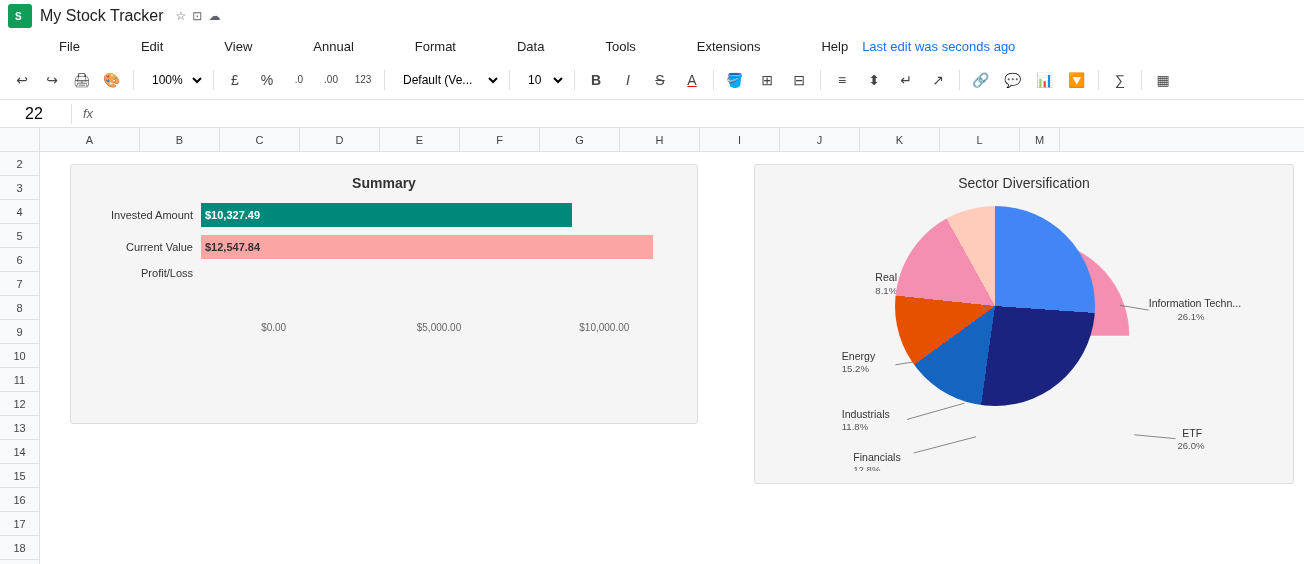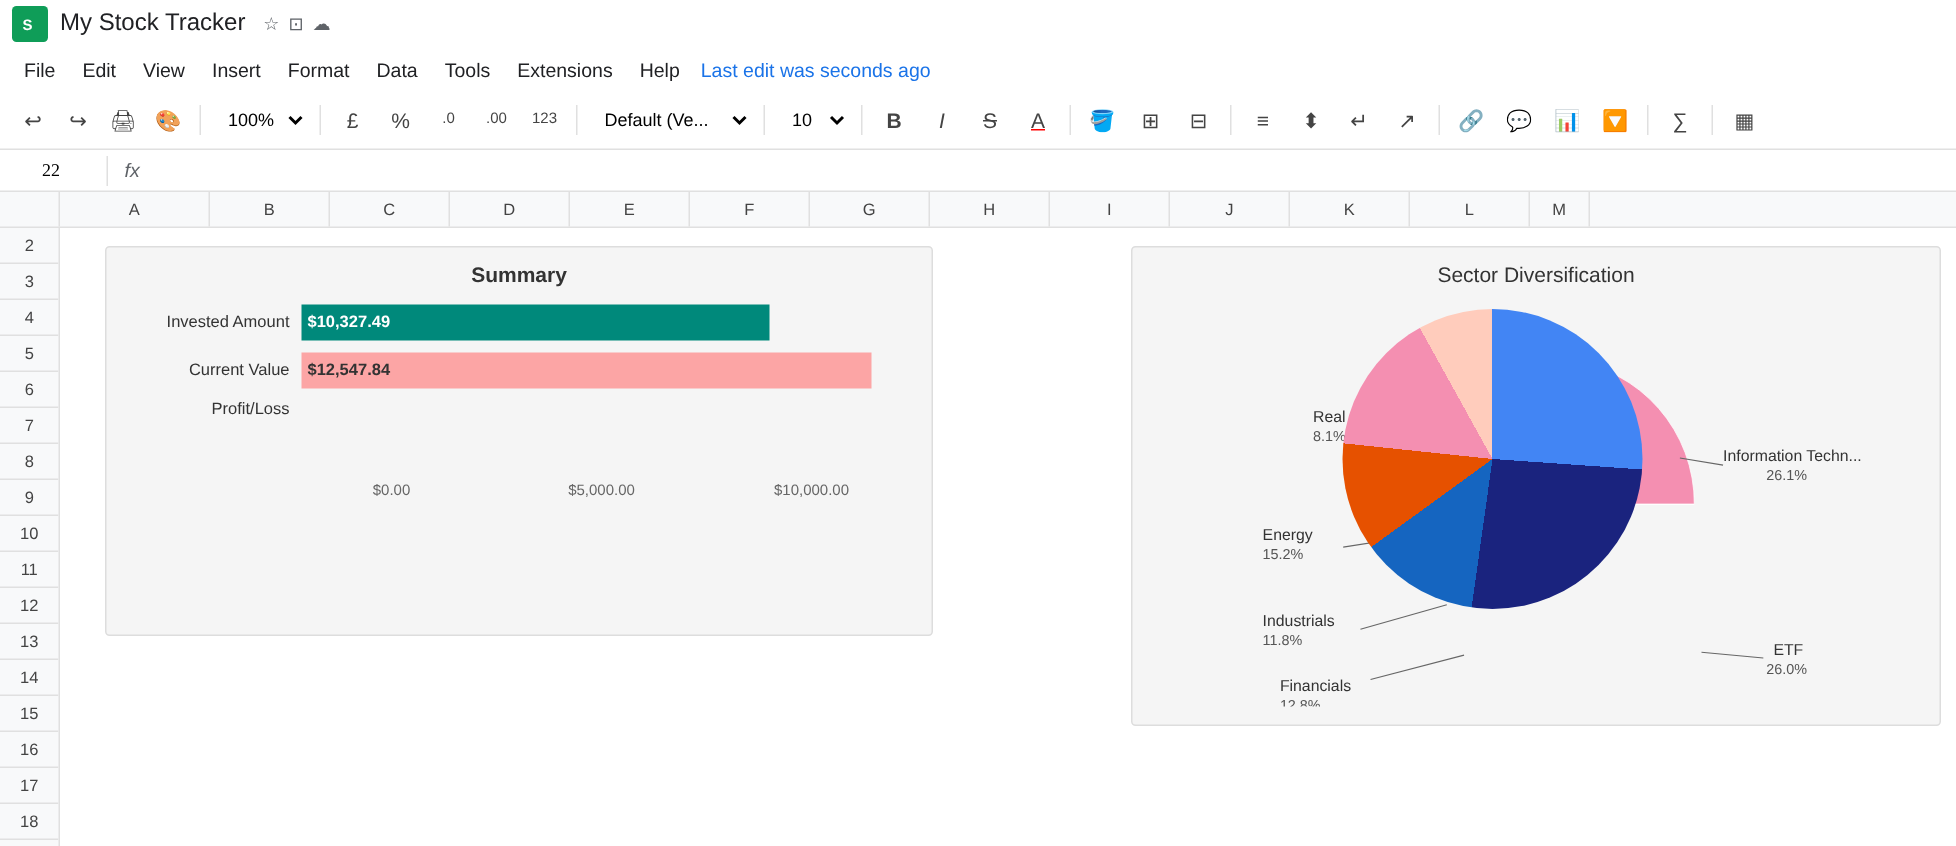--- a/index.html
+++ b/index.html
@@ -21,21 +21,21 @@
     .title-icons { display: flex; gap: 6px; align-items: center; color: #5f6368; margin-left: 4px; }
 
     
     .menu-bar {
       display: flex; align-items: center; gap: 2px;
       padding: 0 8px; height: 28px;
       background: #fff;
     }
     .menu-item {
       padding: 4px 8px; font-size: 13px; color: #202124;
-      cursor: pointer; border-radius: 3px;
+      cursor: pointer; border-radius: 3px; margin-left: 43px;
     }
     .last-edit { color: #1a73e8; font-size: 13px; margin-left: 4px; }
 
     
     .toolbar {
       display: flex; align-items: center; gap: 4px;
       padding: 4px 8px; height: 40px;
       background: #fff; border-bottom: 1px solid #e0e0e0;
       flex-wrap: nowrap; overflow: hidden;
     }
@@ -51,21 +51,21 @@
       border-radius: 3px; font-size: 12px; background: transparent; cursor: pointer;
     }
 
     
     .formula-bar {
       display: flex; align-items: center; height: 28px;
       border-bottom: 1px solid #e0e0e0; padding: 0 4px; gap: 4px;
     }
     .cell-ref {
       width: 60px; height: 24px; border: 1px solid transparent; text-align: center;
-      font-size: 12px; display: flex; align-items: center; justify-content: center; font-family: Liberation Serif, serif;
+      font-size: 16px; display: flex; align-items: center; justify-content: center;
     }
     .fx-icon { color: #5f6368; font-size: 13px; font-style: italic; padding: 0 4px; }
     .formula-input { flex: 1; height: 24px; border: none; outline: none; font-size: 12px; }
 
     
     .sheet-container { display: flex; flex-direction: column; height: calc(564px - 128px); }
 
     
     .col-headers {
       display: flex; align-items: center; background: #f8f9fa;
@@ -88,21 +88,21 @@
     }
     .row-num {
       height: 24px; min-height: 24px; display: flex; align-items: center; justify-content: center;
       font-size: 11px; color: #444; border-bottom: 1px solid #e0e0e0;
     }
     .grid-content { flex: 1; position: relative; overflow: hidden; }
 
     
     .chart-summary {
       position: absolute; left: 30px; top: 12px;
-      width: 552px; height: 260px;
+      width: 628px; height: 260px;
       background: #f5f5f5; border: 1px solid #ddd; border-radius: 3px;
       padding: 10px;
     }
     .chart-title { text-align: center; font-size: 14px; font-weight: bold; color: #333; margin-bottom: 12px; }
 
     .bar-chart { padding: 0 10px; }
     .bar-row { display: flex; align-items: center; margin-bottom: 8px; }
     .bar-label { width: 110px; text-align: right; font-size: 11px; color: #333; padding-right: 8px; flex-shrink: 0; }
     .bar-container { flex: 1; position: relative; height: 24px; }
     .bar { height: 100%; display: flex; align-items: center; padding-right: 4px; position: relative; }
@@ -138,21 +138,21 @@
     <span>☆</span>
     <span>⊡</span>
     <span>☁</span>
   </div>
 </div>
 
 <div class="menu-bar">
   <span class="menu-item">File</span>
   <span class="menu-item">Edit</span>
   <span class="menu-item">View</span>
-  <span class="menu-item">Insert</span>
+  <span class="menu-item">Annual</span>
   <span class="menu-item">Format</span>
   <span class="menu-item">Data</span>
   <span class="menu-item">Tools</span>
   <span class="menu-item">Extensions</span>
   <span class="menu-item">Help</span>
   <span class="last-edit">Last edit was seconds ago</span>
 </div>
 
 <div class="toolbar">
   <div class="toolbar-group">

